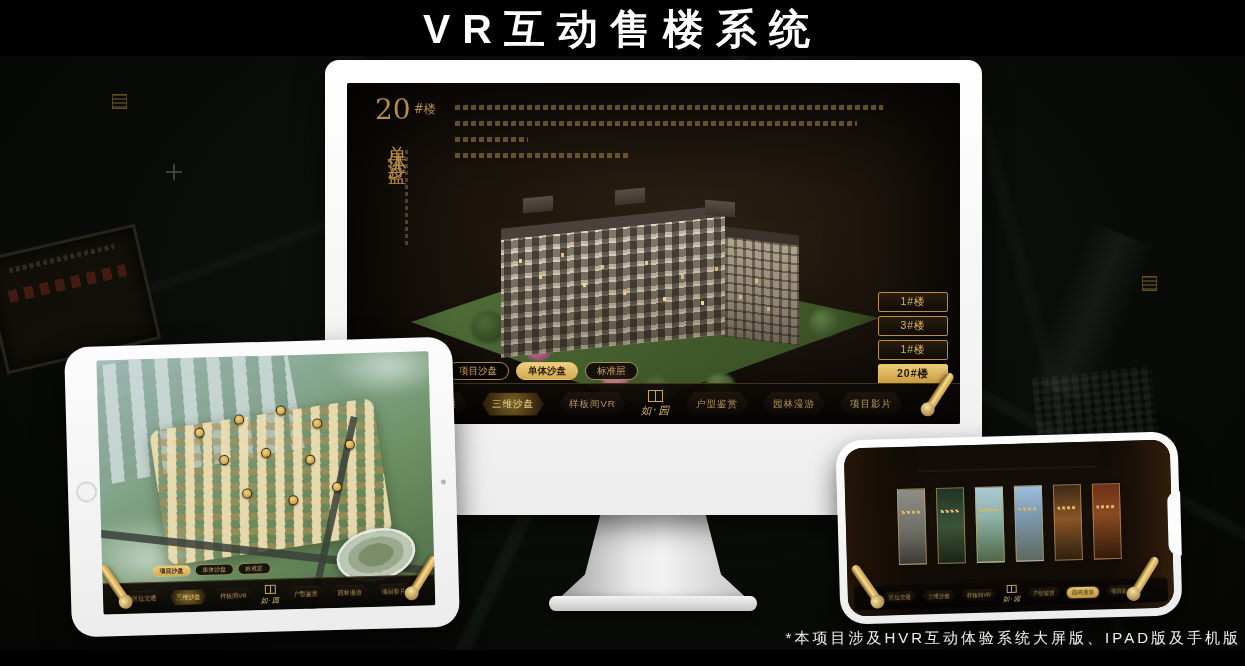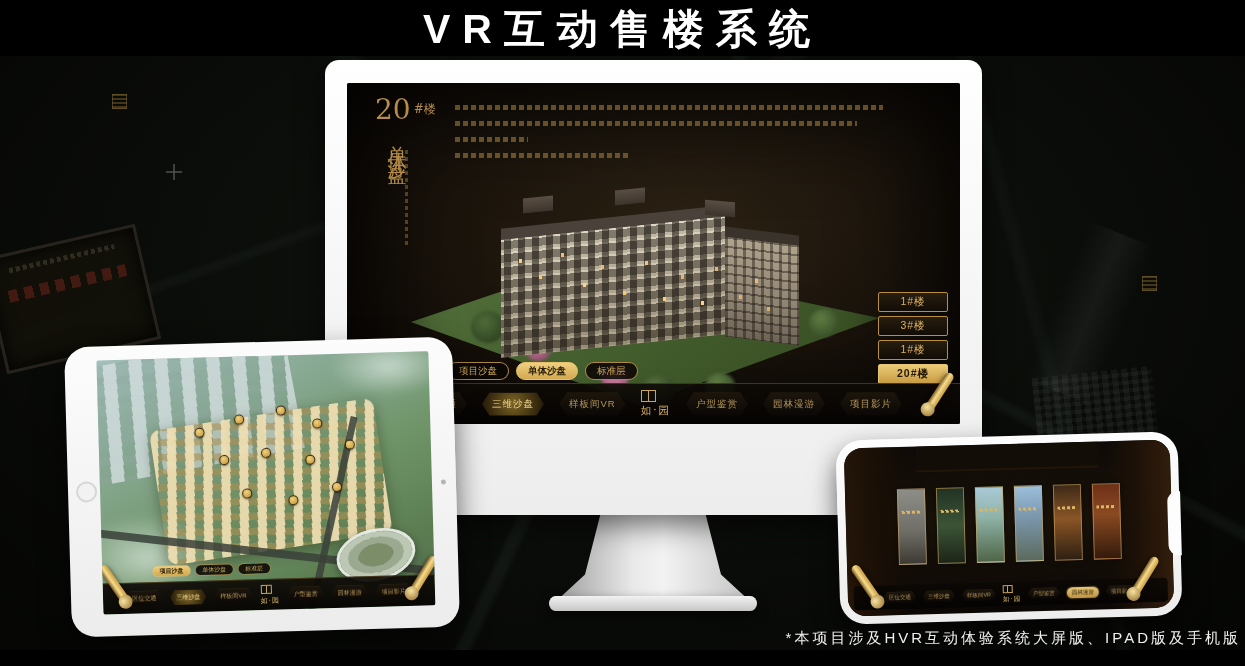--- a/index.html
+++ b/index.html
@@ -97,22 +97,22 @@
   .pill.sel{background:linear-gradient(180deg,#efcf82,#d2a94e);color:#2a1d07;font-weight:bold;border-color:#e7c16a;}
   .navbar{position:absolute;left:0;right:0;bottom:0;display:flex;align-items:center;justify-content:center;
     background:linear-gradient(180deg,rgba(14,10,6,.92),rgba(5,3,2,.96));
     border-top:1px solid rgba(182,142,70,.35);}
   .m-nav{height:40px;gap:15px;}
   .nitem{font-size:9.5px;color:#b6975a;letter-spacing:1px;padding:5px 10px;white-space:nowrap;cursor:pointer;
     background:linear-gradient(180deg,#1c150c,#0a0705);
     clip-path:polygon(0 50%,12% 0,88% 0,100% 50%,88% 100%,12% 100%);
     filter:drop-shadow(0 0 1px rgba(190,150,70,.45));}
   .nitem.sel{background:radial-gradient(circle at 50% 45%,#7c6427 0%,#473712 55%,#1d1508 100%);color:#f0d68e;}
-  .nlogo{display:flex;flex-direction:column;align-items:flex-start;gap:2px;color:#d9b564;
-    font-family:"DejaVu Serif",serif;}
+  .nlogo{display:flex;flex-direction:column;align-items:center;gap:2px;color:#d9b564;
+    font-family:"DejaVu Serif",serif;font-style:italic;}
   .nlogo .emb{width:13px;height:10px;border:1px solid #caa55c;
     background:linear-gradient(90deg,transparent 44%,#caa55c 44% 56%,transparent 56%);}
   .nlogo .ltx{font-size:10.5px;letter-spacing:2px;white-space:nowrap;}
   .scroll{position:relative;width:9px;height:44px;border-radius:5px;cursor:pointer;
     background:linear-gradient(90deg,#7d5a22,#f5dc8e 45%,#c89a3e);box-shadow:0 2px 5px rgba(0,0,0,.6);}
   .scroll::after{content:"";position:absolute;left:-3px;bottom:-6px;width:14px;height:14px;border-radius:50%;
     background:radial-gradient(circle at 38% 38%,#f7e3a0,#8d6526);}
   .scroll.right{transform:rotate(33deg);} .scroll.left{transform:rotate(-33deg);}
   .m-scroll-r{position:absolute;right:16px;bottom:10px;} .m-scroll-l{position:absolute;left:12px;bottom:8px;}
   

